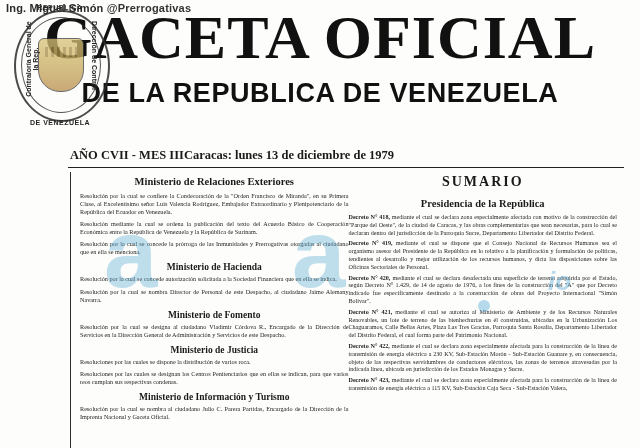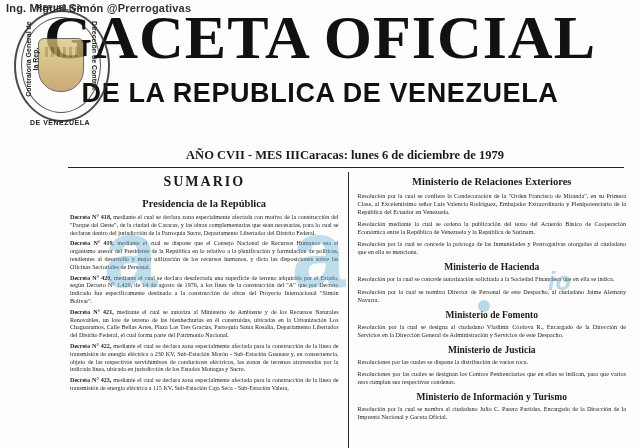--- a/index.html
+++ b/index.html
@@ -160,21 +160,21 @@
     margin-top: 10px;
     color: #111;
   }
 
   
   .issue-line {
     position: absolute;
     left: 70px; right: 20px;
     top: 148px;
     display: flex;
-    justify-content: center;
+    justify-content: flex-start;
     align-items: baseline;
     font-size: 12.5px;
     font-weight: bold;
     z-index: 10;
   }
   .issue-line .mid { font-weight: bold; }
   .rule {
     position: absolute;
     left: 68px; right: 16px;
     top: 167px;
@@ -258,55 +258,25 @@
     <div class="side-right">Dirección de Control</div>
   </div>
 
   <div class="masthead">
     <div class="title">GACETA OFICIAL</div>
     <div class="subtitle">DE LA REPUBLICA DE VENEZUELA</div>
   </div>
 
   <div class="issue-line">
     <div>AÑO CVII - MES III</div>
-    <div class="mid">Caracas: lunes 6 de diciembre de 1979</div>
+    <div class="mid">Caracas: lunes 13 de diciembre de 1979</div>
   </div>
   <div class="rule"></div>
 
   <div class="columns">
-
-    <div class="col col-left">
-      <div class="sumario">SUMARIO</div>
-      <div class="sect-head">Presidencia de la República</div>
-
-      <div class="entry">
-        <span class="lead">Decreto N° 418,</span>
-        <span>mediante el cual se declara zona especialmente afectada con motivo de la construcción del "Parque del Oeste", de la ciudad de Caracas, y las obras complementarias que sean necesarias, para lo cual se declaran dentro del jurisdicción de la Parroquia Sucre, Departamento Libertador del Distrito Federal.</span>
-      </div>
-      <div class="entry">
-        <span class="lead">Decreto N° 419,</span>
-        <span>mediante el cual se dispone que el Consejo Nacional de Recursos Humanos sea el organismo asesor del Presidente de la República en lo relativo a la planificación y formulación de políticas, tendientes al desarrollo y mejor utilización de los recursos humanos, y dicta las disposiciones sobre las Oficinas Sectoriales de Personal.</span>
-      </div>
-      <div class="entry">
-        <span class="lead">Decreto N° 420,</span>
-        <span>mediante el cual se declara desafectada una superficie de terreno adquirida por el Estado, según Decreto N° 1.429, de 14 de agosto de 1976, a los fines de la construcción del "A" que por Decreto indicado fue específicamente destinado a la construcción de obras del Proyecto Internacional "Simón Bolívar".</span>
-      </div>
-      <div class="entry">
-        <span class="lead">Decreto N° 421,</span>
-        <span>mediante el cual se autoriza al Ministerio de Ambiente y de los Recursos Naturales Renovables, un lote de terreno de las bienhechurías en él construidas, ubicadas en la Urbanización Los Chaguaramos, Calle Bellas Artes, Plaza Las Tres Gracias, Parroquia Santa Rosalía, Departamento Libertador del Distrito Federal, el cual forma parte del Patrimonio Nacional.</span>
-      </div>
-      <div class="entry">
-        <span class="lead">Decreto N° 422,</span>
-        <span>mediante el cual se declara zona especialmente afectada para la construcción de la línea de transmisión de energía eléctrica a 230 KV, Sub-Estación Morón - Sub-Estación Guanare y, en consecuencia, objeto de las respectivas servidumbres de conductores eléctricos, las zonas de terrenos atravesadas por la indicada línea, ubicada en jurisdicción de los Estados Monagas y Sucre.</span>
-      </div>
-      <div class="entry">
-        <span class="lead">Decreto N° 423,</span>
-        <span>mediante el cual se declara zona especialmente afectada para la construcción de la línea de transmisión de energía eléctrica a 115 KV, Sub-Estación Caja Seca - Sub-Estación Valera,</span>
-      </div>
-    </div>
 
     <div class="col col-right">
 
       <div class="sect-head">Ministerio de Relaciones Exteriores</div>
       <div class="para">Resolución por la cual se confiere la Condecoración de la "Orden Francisco de Miranda", en su Primera Clase, al Excelentísimo señor Luis Valencia Rodríguez, Embajador Extraordinario y Plenipotenciario de la República del Ecuador en Venezuela.</div>
       <div class="para">Resolución mediante la cual se ordena la publicación del texto del Acuerdo Básico de Cooperación Económica entre la República de Venezuela y la República de Surinam.</div>
       <div class="para">Resolución por la cual se concede la prórroga de las Inmunidades y Prerrogativas otorgadas al ciudadano que en ella se menciona.</div>
 
       <div class="sect-head small">Ministerio de Hacienda</div>
       <div class="para">Resolución por la cual se concede autorización solicitada a la Sociedad Financiera que en ella se indica.</div>
@@ -316,14 +286,44 @@
       <div class="para">Resolución por la cual se designa al ciudadano Vladimir Córdova R., Encargado de la Dirección de Servicios en la Dirección General de Administración y Servicios de este Despacho.</div>
 
       <div class="sect-head small">Ministerio de Justicia</div>
       <div class="para">Resoluciones por las cuales se dispone la distribución de varios roca.</div>
       <div class="para">Resoluciones por las cuales se designan los Centros Penitenciarios que en ellas se indican, para que varios reos cumplan sus respectivas condenas.</div>
 
       <div class="sect-head small">Ministerio de Información y Turismo</div>
       <div class="para">Resolución por la cual se nombra al ciudadano Julio C. Parera Partidas, Encargado de la Dirección de la Imprenta Nacional y Gaceta Oficial.</div>
 
     </div>
+
+    <div class="col col-left">
+      <div class="sumario">SUMARIO</div>
+      <div class="sect-head">Presidencia de la República</div>
+
+      <div class="entry">
+        <span class="lead">Decreto N° 418,</span>
+        <span>mediante el cual se declara zona especialmente afectada con motivo de la construcción del "Parque del Oeste", de la ciudad de Caracas, y las obras complementarias que sean necesarias, para lo cual se declaran dentro del jurisdicción de la Parroquia Sucre, Departamento Libertador del Distrito Federal.</span>
+      </div>
+      <div class="entry">
+        <span class="lead">Decreto N° 419,</span>
+        <span>mediante el cual se dispone que el Consejo Nacional de Recursos Humanos sea el organismo asesor del Presidente de la República en lo relativo a la planificación y formulación de políticas, tendientes al desarrollo y mejor utilización de los recursos humanos, y dicta las disposiciones sobre las Oficinas Sectoriales de Personal.</span>
+      </div>
+      <div class="entry">
+        <span class="lead">Decreto N° 420,</span>
+        <span>mediante el cual se declara desafectada una superficie de terreno adquirida por el Estado, según Decreto N° 1.429, de 14 de agosto de 1976, a los fines de la construcción del "A" que por Decreto indicado fue específicamente destinado a la construcción de obras del Proyecto Internacional "Simón Bolívar".</span>
+      </div>
+      <div class="entry">
+        <span class="lead">Decreto N° 421,</span>
+        <span>mediante el cual se autoriza al Ministerio de Ambiente y de los Recursos Naturales Renovables, un lote de terreno de las bienhechurías en él construidas, ubicadas en la Urbanización Los Chaguaramos, Calle Bellas Artes, Plaza Las Tres Gracias, Parroquia Santa Rosalía, Departamento Libertador del Distrito Federal, el cual forma parte del Patrimonio Nacional.</span>
+      </div>
+      <div class="entry">
+        <span class="lead">Decreto N° 422,</span>
+        <span>mediante el cual se declara zona especialmente afectada para la construcción de la línea de transmisión de energía eléctrica a 230 KV, Sub-Estación Morón - Sub-Estación Guanare y, en consecuencia, objeto de las respectivas servidumbres de conductores eléctricos, las zonas de terrenos atravesadas por la indicada línea, ubicada en jurisdicción de los Estados Monagas y Sucre.</span>
+      </div>
+      <div class="entry">
+        <span class="lead">Decreto N° 423,</span>
+        <span>mediante el cual se declara zona especialmente afectada para la construcción de la línea de transmisión de energía eléctrica a 115 KV, Sub-Estación Caja Seca - Sub-Estación Valera,</span>
+      </div>
+    </div>
   </div>
 </div>
 
 </body></html>

